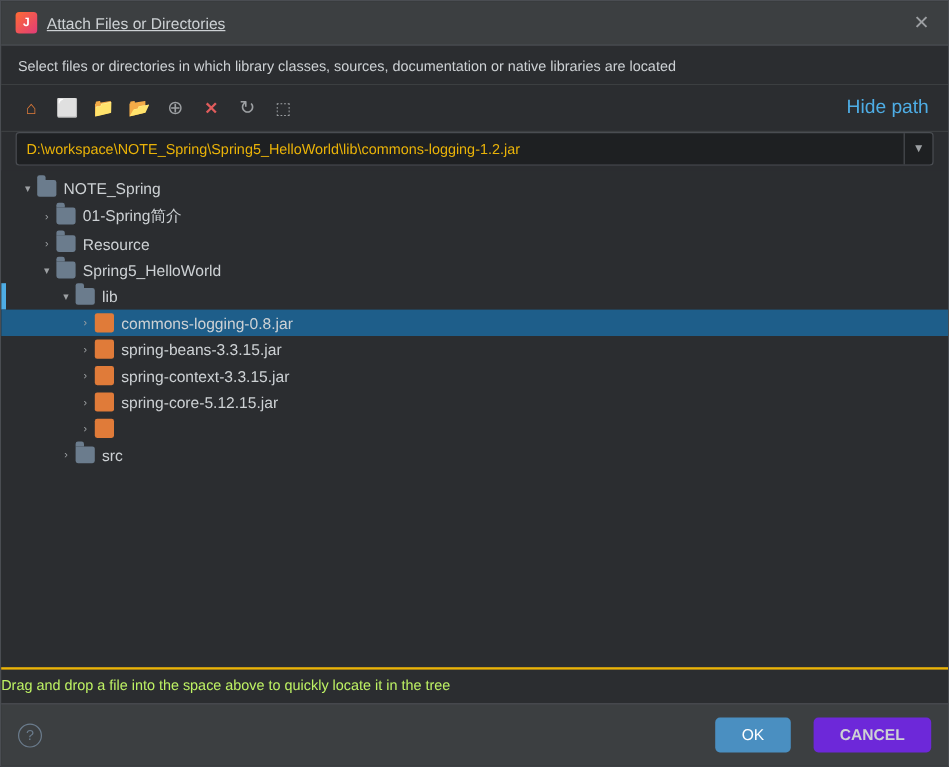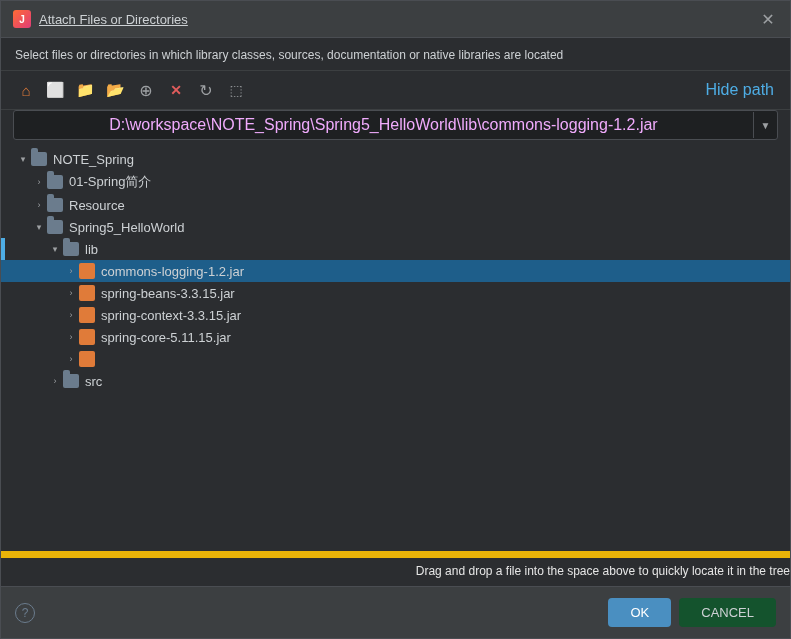--- a/index.html
+++ b/index.html
@@ -112,25 +112,24 @@
       align-items: center;
       background: #1e2022;
       border: 1px solid #4a4d52;
       border-radius: 3px;
     }
 
     .path-input {
       flex: 1;
       background: transparent;
       border: none;
-      color: #f0abfc;
-      font-size: 16px;
+      color: #eab308;
+      font-size: 12px;
       padding: 5px 8px;
       outline: none;
-      text-align: center;
     }
 
     .path-dropdown-btn {
       width: 24px;
       height: 26px;
       display: flex;
       align-items: center;
       justify-content: center;
       color: #9da0a3;
       cursor: pointer;
@@ -216,25 +215,25 @@
     }
 
     .item-label {
       font-size: 13px;
       color: #cdd1d4;
       white-space: nowrap;
       text-align: right;
     }
 
     .drag-drop-hint {
-      text-align: right;
-      color: #e5e5e5;
+      text-align: left;
+      color: #bef264;
       font-size: 12px;
       padding: 6px 0 8px 0;
-      border-top: 7px solid #eab308;
+      border-top: 2px solid #eab308;
     }
 
     .footer {
       display: flex;
       align-items: center;
       justify-content: space-between;
       padding: 10px 14px;
       background: #3c3f41;
       border-top: 1px solid #4a4d52;
       min-height: 52px;
@@ -248,40 +247,41 @@
       color: #6b7c8d;
       display: flex;
       align-items: center;
       justify-content: center;
       font-size: 12px;
       cursor: pointer;
     }
 
     .footer-buttons {
       display: flex;
-      gap: 8px;
+      gap: 19px;
     }
 
     .btn {
       padding: 7px 22px;
       border-radius: 4px;
       font-size: 13px;
       cursor: pointer;
       border: none;
       font-weight: 500;
     }
 
     .btn-ok {
       background: #4a8fc1;
       color: white;
     }
 
     .btn-cancel {
-      background: #14532d;
+      background: #6d28d9;
       color: #cdd1d4;
+      font-weight: bold;
     }
   </style>
 </head>
 <body>
 
 <div class="dialog">
 
   <div class="title-bar">
     <div class="title-bar-left">
       <div class="app-icon">J</div>
@@ -346,42 +346,42 @@
       <span class="indent" style="width:46px;"></span>
       <span class="chevron">▾</span>
       <div class="folder-ico"></div>
       <span class="item-label">lib</span>
     </div>
 
     <div class="tree-item selected">
       <span class="indent" style="width:62px;"></span>
       <span class="chevron">›</span>
       <div class="jar-ico"></div>
-      <span class="item-label">commons-logging-1.2.jar</span>
+      <span class="item-label">commons-logging-0.8.jar</span>
     </div>
 
     <div class="tree-item">
       <span class="indent" style="width:62px;"></span>
       <span class="chevron">›</span>
       <div class="jar-ico"></div>
       <span class="item-label">spring-beans-3.3.15.jar</span>
     </div>
 
     <div class="tree-item">
       <span class="indent" style="width:62px;"></span>
       <span class="chevron">›</span>
       <div class="jar-ico"></div>
       <span class="item-label">spring-context-3.3.15.jar</span>
     </div>
 
     <div class="tree-item">
       <span class="indent" style="width:62px;"></span>
       <span class="chevron">›</span>
       <div class="jar-ico"></div>
-      <span class="item-label">spring-core-5.11.15.jar</span>
+      <span class="item-label">spring-core-5.12.15.jar</span>
     </div>
 
     <div class="tree-item">
       <span class="indent" style="width:62px;"></span>
       <span class="chevron">›</span>
       <div class="jar-ico"></div>
     </div>
 
     <div class="tree-item">
       <span class="indent" style="width:46px;"></span>

